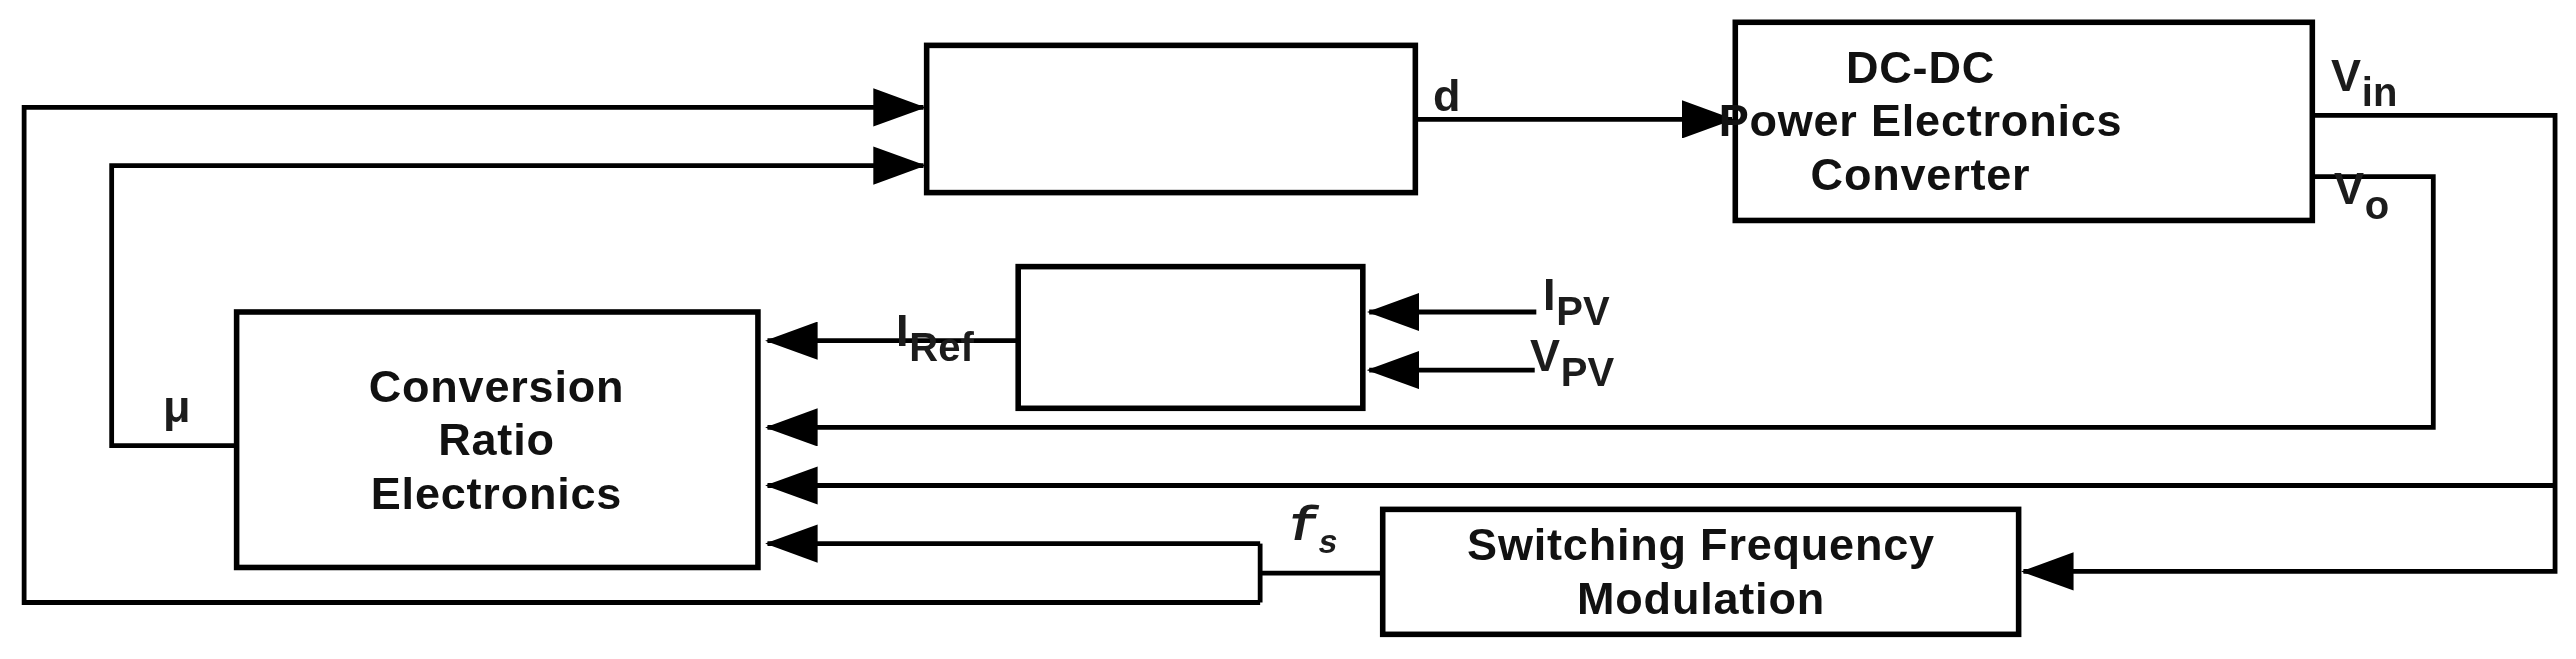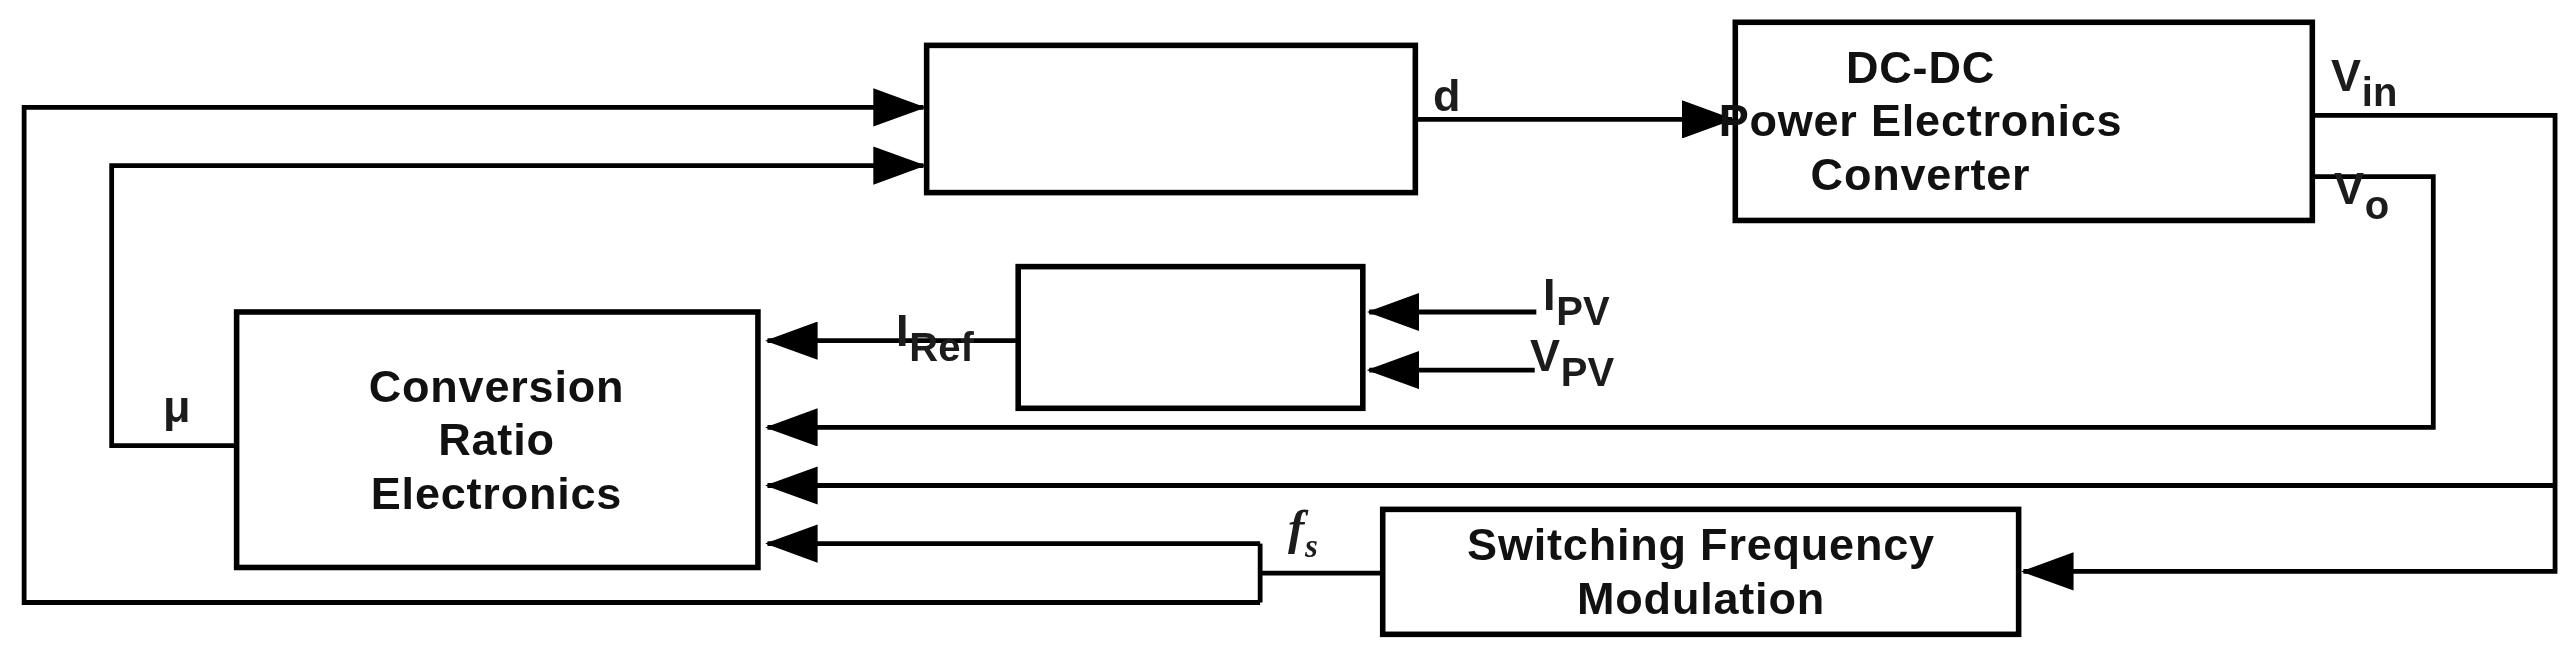--- a/index.html
+++ b/index.html
@@ -42,21 +42,21 @@
     white-space: nowrap;
     line-height: 1;
   }
   .sig .sub {
     font-size: 40px;
     position: relative;
     top: 0.38em;
     left: 0.02em;
   }
   .sig.serif-italic {
-    font-family: Liberation Serif, serif;
+    font-family: Liberation Mono, monospace;
     font-style: italic;
     font-weight: bold;
     font-size: 49px;
   }
   .sig.serif-italic .sub {
     font-size: 33px;
   }
 </style>
 </head>
 <body>

